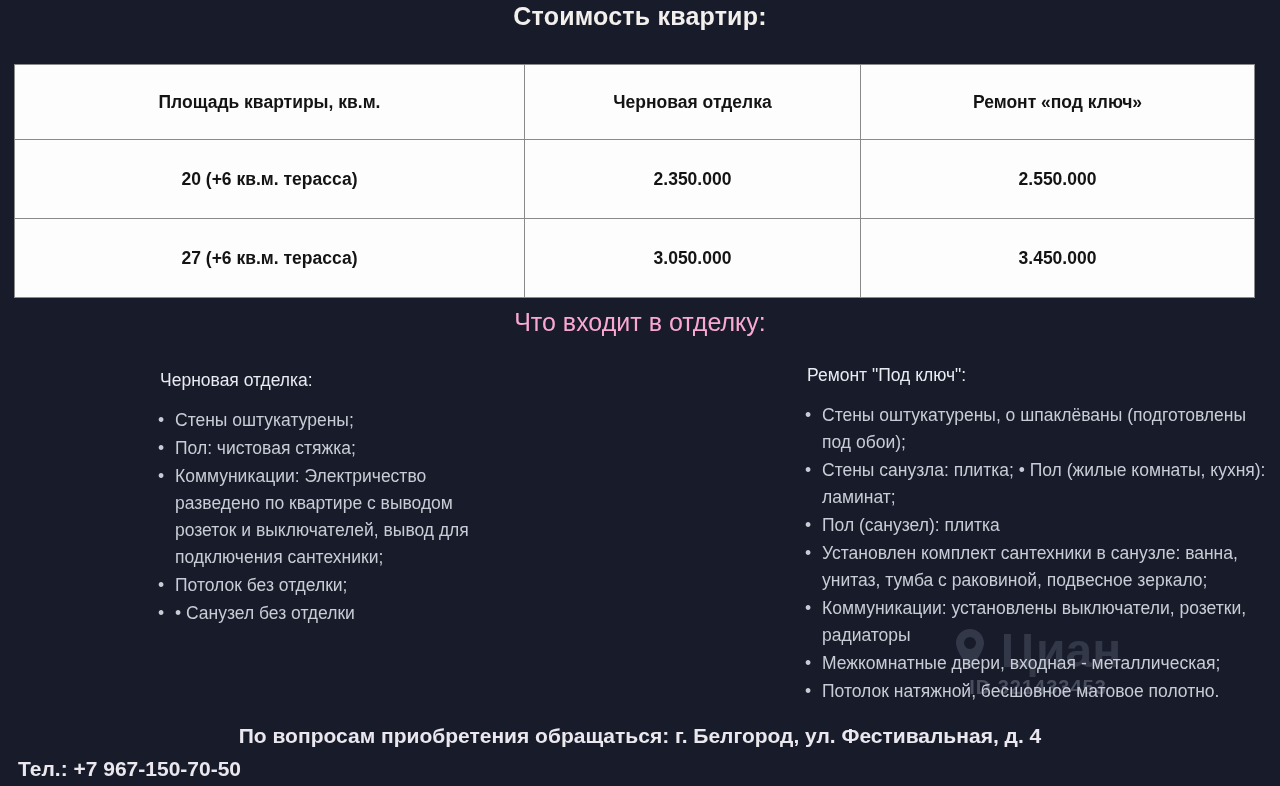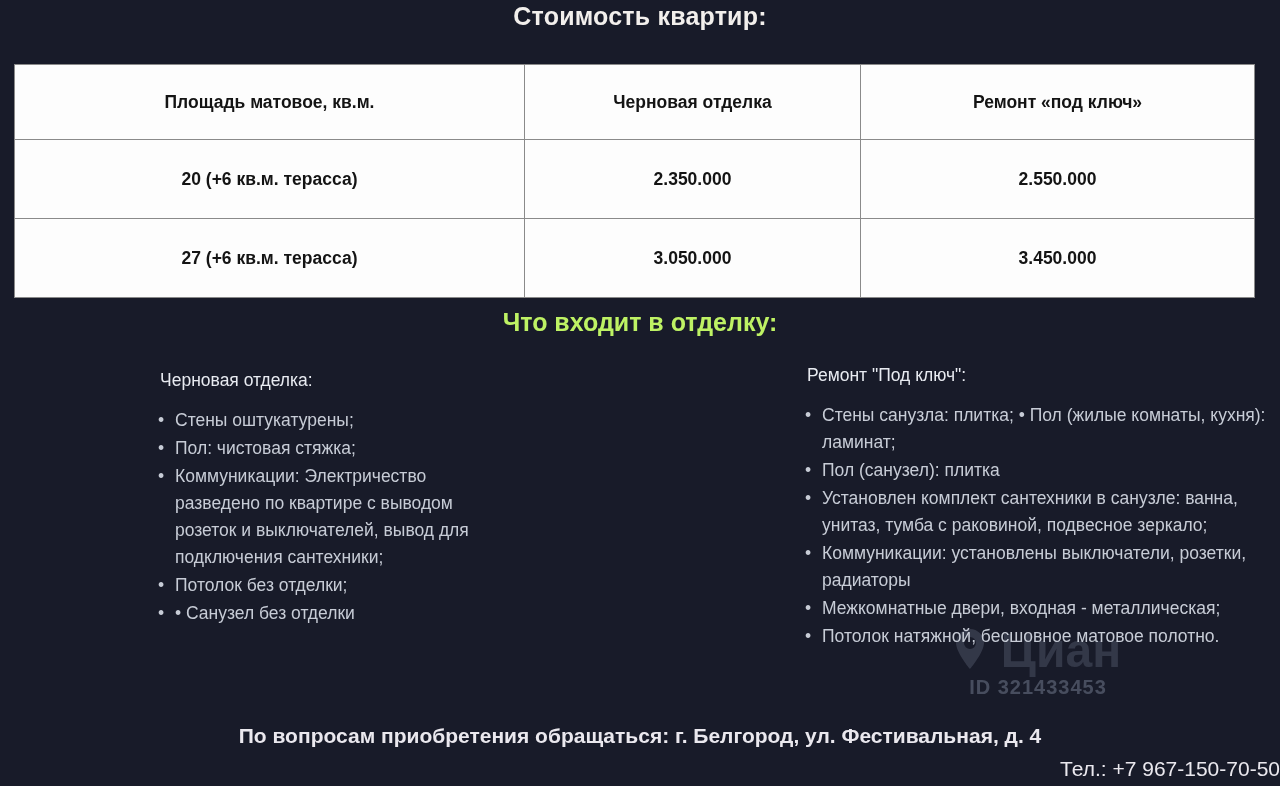--- a/index.html
+++ b/index.html
@@ -15,21 +15,21 @@
   
   .main-title{
     position:absolute;top:2px;left:0;right:0;
     text-align:center;
     color:#f2efec;font-size:25px;font-weight:bold;
     letter-spacing:.2px;
   }
   .section-title{
     position:absolute;top:308px;left:0;right:0;
     text-align:center;
-    color:#bef264;font-size:25px;font-weight:bold;
+    color:#f9a8d4;font-size:25px;font-weight:normal;
   }
 
   
   .price-table{
     position:absolute;top:64px;left:14px;
     width:1240px;
     border-collapse:collapse;
     background:#fdfdfd;
     table-layout:fixed;
   }
@@ -91,40 +91,40 @@
   }
 
   
   .footer-line1{
     position:absolute;top:724px;left:0;right:0;
     text-align:center;
     color:#eae8ee;font-size:21px;font-weight:bold;
   }
   .footer-line2{
     position:absolute;top:757px;left:0;right:0;
-    text-align:right;
-    color:#eae8ee;font-size:21px;font-weight:normal;
+    text-align:left;
+    color:#eae8ee;font-size:21px;font-weight:bold;padding-left:18px;
   }
 </style>
 </head>
 <body>
 
 <div class="page">
 
   <div class="main-title">Стоимость квартир:</div>
 
   <table class="price-table">
     <colgroup>
       <col class="col-area">
         <col class="col-rough">
         <col class="col-turnkey">
     </colgroup>
     <thead>
       <tr>
-        <th>Площадь матовое, кв.м.</th>
+        <th>Площадь квартиры, кв.м.</th>
         <th>Черновая отделка</th>
         <th>Ремонт «под ключ»</th>
       </tr>
     </thead>
     <tbody>
       <tr>
         <td>20 (+6 кв.м. терасса)</td>
         <td>2.350.000</td>
         <td>2.550.000</td>
       </tr>
@@ -145,20 +145,21 @@
       <li>Пол: чистовая стяжка;</li>
       <li>Коммуникации: Электричество разведено  по квартире с выводом розеток и выключателей, вывод для подключения сантехники;</li>
       <li>Потолок без отделки;</li>
       <li>• Санузел без отделки</li>
     </ul>
   </div>
 
   <div class="finish-col right">
     <div class="finish-heading">Ремонт "Под ключ":</div>
     <ul class="finish-list">
+      <li>Стены оштукатурены, о шпаклёваны (подготовлены под обои);</li>
       <li>Стены санузла: плитка; • Пол (жилые комнаты, кухня): ламинат;</li>
       <li>Пол (санузел): плитка</li>
       <li>Установлен комплект сантехники в санузле: ванна, унитаз, тумба с раковиной, подвесное зеркало;</li>
       <li>Коммуникации: установлены выключатели, розетки, радиаторы</li>
       <li>Межкомнатные двери, входная - металлическая;</li>
       <li>Потолок натяжной, бесшовное матовое полотно.</li>
     </ul>
   </div>
 
   <div class="watermark">

